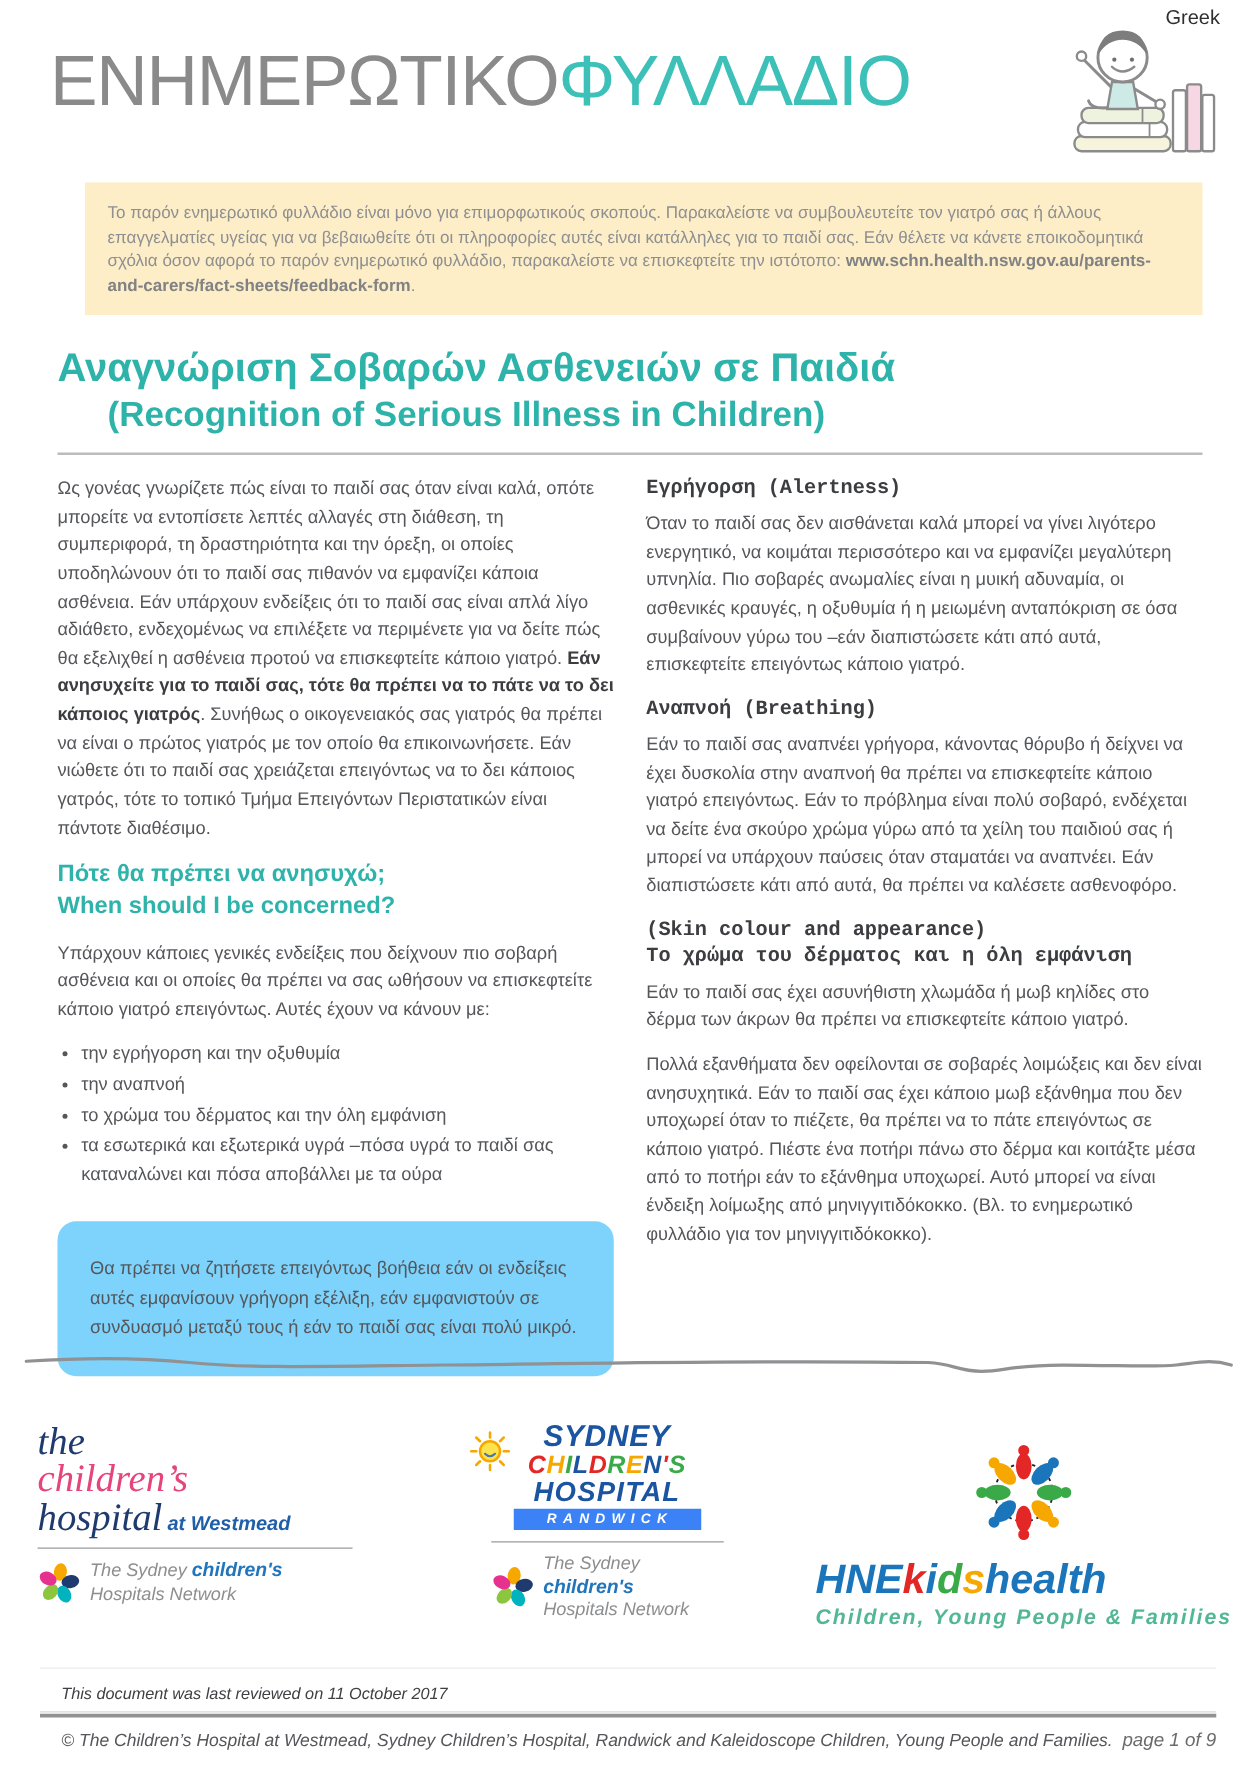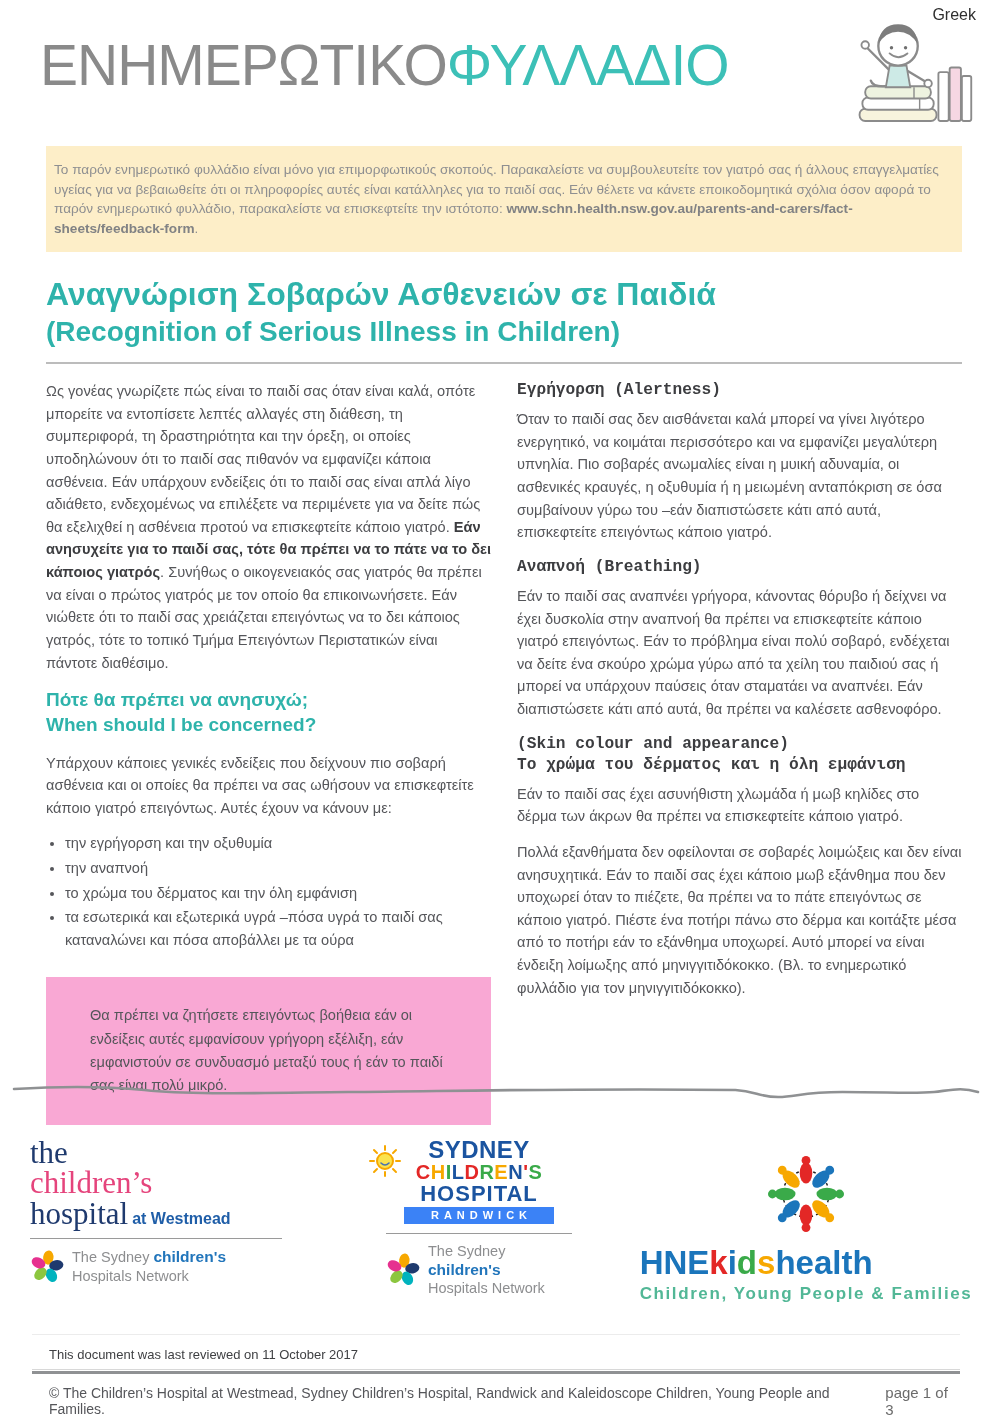--- a/index.html
+++ b/index.html
@@ -13,46 +13,46 @@
   
   .header { position:relative; height:140px; }
   .greek-label { position:absolute; top:6px; right:-14px; font-size:16px; color:#2f2f2f; }
   .masthead { position:absolute; top:32px; left:-6px; font-size:57px; letter-spacing:-1px; white-space:nowrap; }
   .masthead .gray { color:#8a8a8a; }
   .masthead .teal { color:#3cc0b7; }
   .child-art { position:absolute; top:14px; right:-20px; width:136px; height:122px; }
 
   
   .disclaimer {
-    margin-top:6px; background:#fdeec8; padding:14px 8px 13px;
-    font-size:13.6px; line-height:1.45; color:#8e8f91;
+    margin-top:6px; background:#fdeec8; padding:14px 18px 13px;
+    font-size:13.6px; line-height:1.45; color:#8e8f91;margin-left:22px;
   }
   .disclaimer b { color:#818284; }
 
   
   .title-block { margin-top:22px; border-bottom:2px solid #bcbcbc; padding-bottom:12px; }
   .title-greek { font-size:32px; font-weight:bold; color:#2eb3ab; line-height:1.25; }
-  .title-english { font-size:28px; font-weight:bold; color:#2eb3ab; line-height:1.3; }
+  .title-english { font-size:28px; font-weight:bold; color:#2eb3ab; line-height:1.3;margin-left:40px; }
 
   
   .columns { display:flex; gap:26px; margin-top:16px; }
   .col { flex:1; font-size:14.6px; line-height:1.55; }
   .col p { margin-bottom:13px; }
   .intro-bold { font-weight:bold; color:#3c3d40; }
   .teal-heading { font-size:19px; font-weight:bold; color:#2eb3ab; line-height:1.3; margin:14px 0 14px; }
   ul.signs { margin:2px 0 0 19px; }
   ul.signs li { margin-bottom:2px; }
   .callout {
-    background:#f9a8d4; margin-top:26px; padding:27px 44px; line-height:1.6;
+    background:#7dd3fc; margin-top:26px; padding:27px 26px; line-height:1.6;border-radius:15px;
   }
   .section-heading { font-size:16.2px; font-weight:bold; color:#3c3d40; line-height:1.3; margin:8px 0 7px;font-family:Liberation Mono, monospace; }
   .section-heading.first { margin-top:0; }
 
   
-  .bottom-band { position:absolute; left:0; right:16px; top:1082px; }
+  .bottom-band { position:absolute; left:0; right:3px; top:1082px;font-style:italic; }
   .wavy { display:block; width:968px; margin:0 auto; height:18px; }
 
   .logos { display:flex; justify-content:space-between; align-items:flex-start; margin:38px 30px 0 30px; }
 
   
   .logo-chw { width:252px; }
   .chw-text { font-family:"Liberation Serif", serif; line-height:0.98; }
   .chw-the { font-size:31px; color:#1f3a6e; }
   .chw-children { font-size:31px; color:#e5447c; }
   .chw-hospital { font-size:31px; color:#1f3a6e; }
@@ -289,16 +289,16 @@
       </div>
     </div>
   </div>
 
   <div class="footer">
     <div class="reviewed">This document was last reviewed on 11 October 2017</div>
     <div class="footer-thin"></div>
     <div class="footer-thick"></div>
     <div class="copy-row">
       <div class="copyright">© The Children’s Hospital at Westmead, Sydney Children’s Hospital, Randwick and Kaleidoscope Children, Young People and Families.</div>
-      <div class="page-num">page 1 of 3</div>
+      <div class="page-num">page 1 of 9</div>
     </div>
   </div>
 </div>
 
 </body></html>

